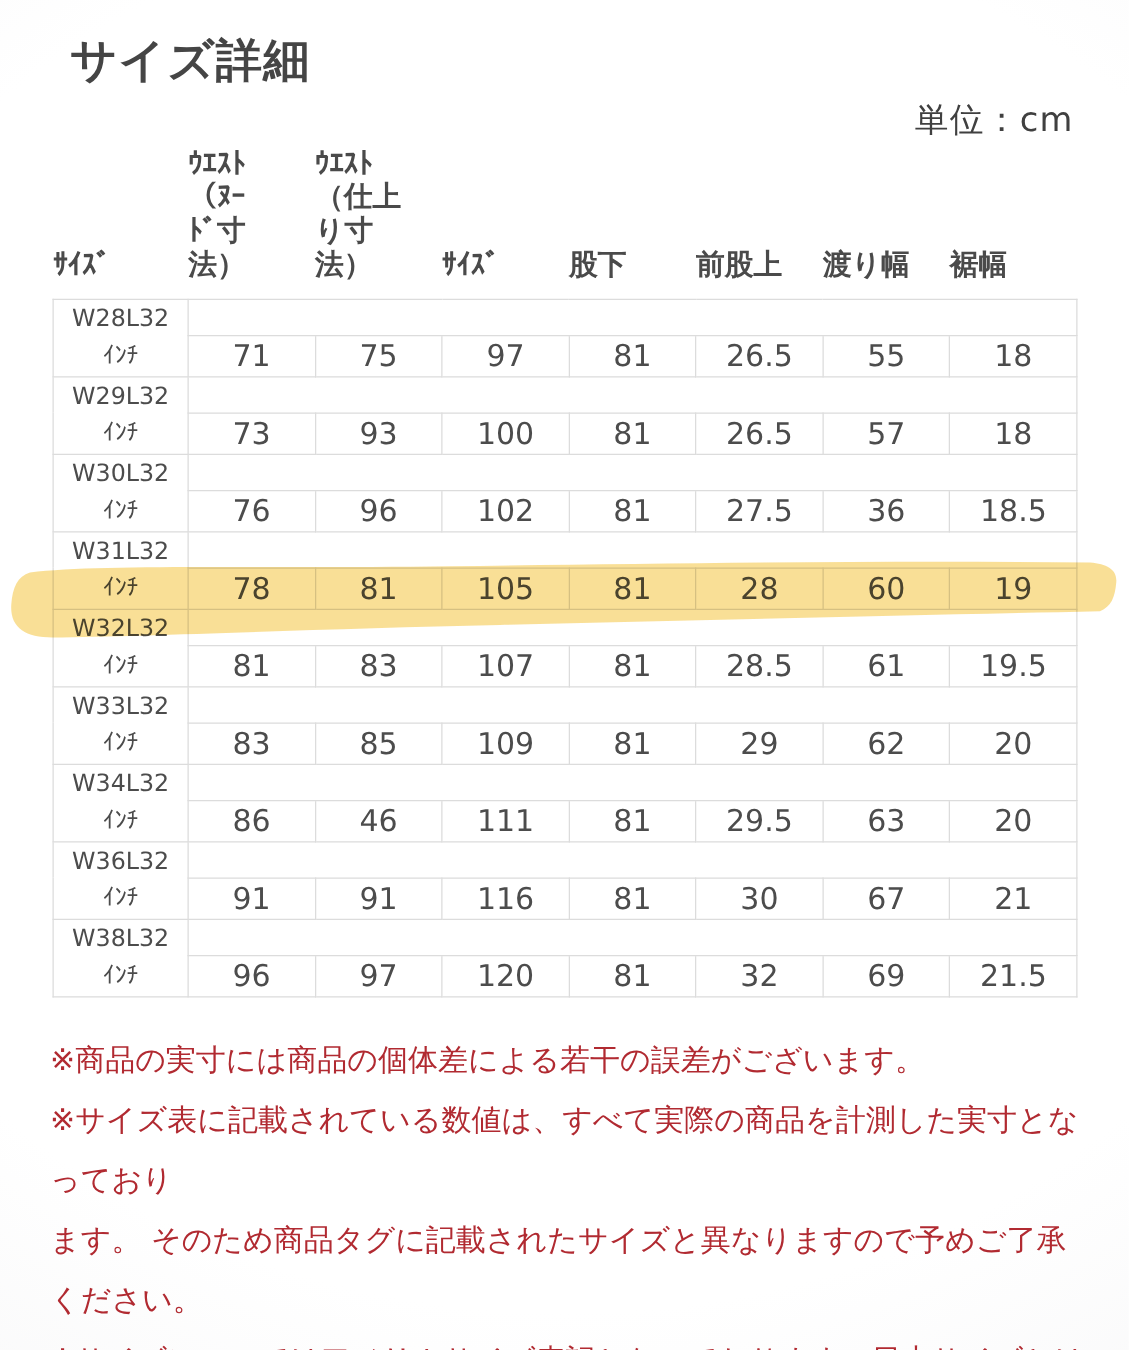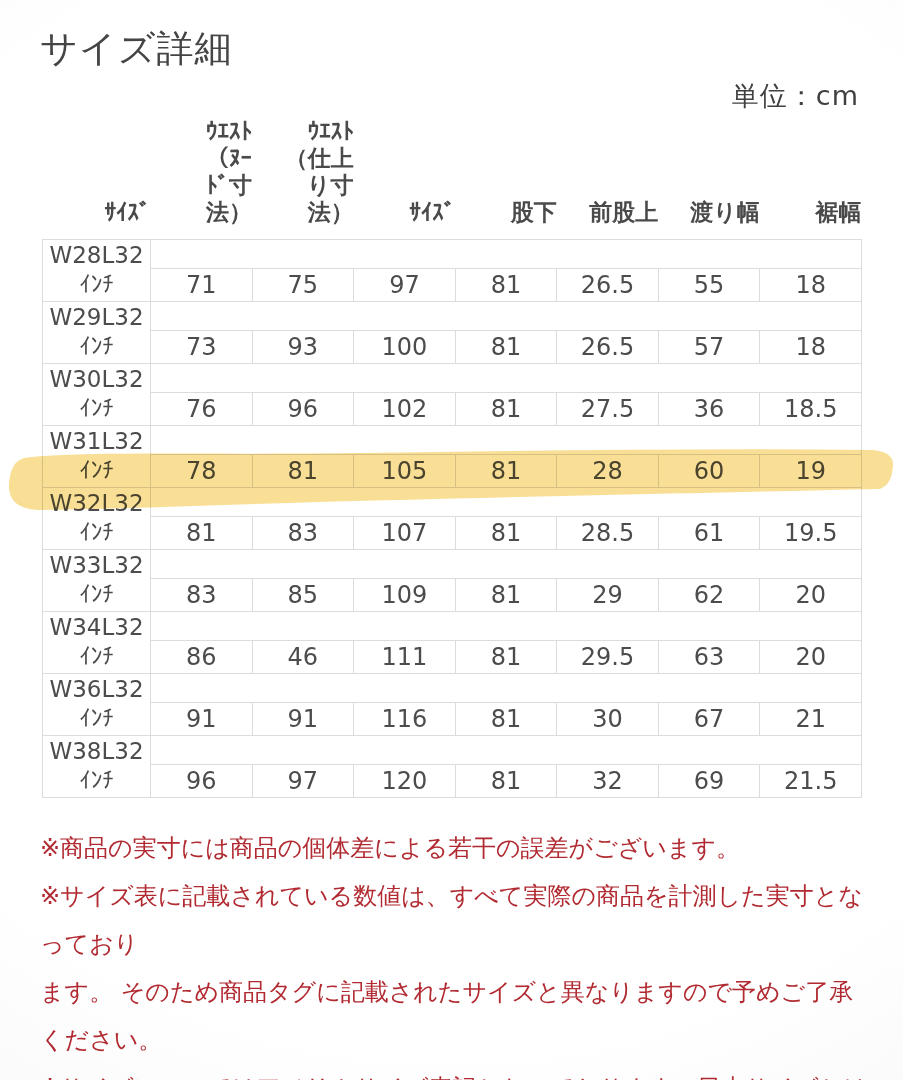--- a/index.html
+++ b/index.html
@@ -3,43 +3,43 @@
 <meta charset="utf-8">
 <style>
   html,body{margin:0;padding:0;}
   body{
     width:903px;height:1080px;overflow:hidden;position:relative;
     font-family:"DejaVu Sans","Liberation Sans",sans-serif;
     background:radial-gradient(130% 95% at 50% 45%, #ffffff 55%, #f6f6f7 85%, #ebebed 100%);
     color:#4a4a4a;
   }
   .page-title{
-    position:absolute;left:40px;top:24px;
-    font-size:37px;font-weight:400;color:#454545;letter-spacing:1px;
+    position:absolute;left:56px;top:24px;
+    font-size:37px;font-weight:700;color:#454545;letter-spacing:1px;
   }
   .unit-label{
     position:absolute;right:44px;top:78px;
     font-size:27px;color:#404040;letter-spacing:1px;
   }
   table.size-table{
     position:absolute;left:42px;top:118px;width:820px;
     border-collapse:collapse;table-layout:fixed;
   }
   .size-table col.c0{width:108px;}
   .size-table th{
-    border:none;vertical-align:bottom;text-align:right;
+    border:none;vertical-align:bottom;text-align:left;
     font-size:23px;font-weight:600;color:#4a4a4a;
     line-height:27px;padding:0 0 13px 0;white-space:pre-line;
   }
   .size-table td{
     border:1px solid #dcdcdc;text-align:center;
     font-size:24px;color:#4c4c4c;padding:0;
   }
   td.c-size{
-    white-space:pre-line;line-height:29px;font-size:23px;
+    white-space:pre-line;line-height:29px;font-size:19px;
     vertical-align:middle;padding:1px 0 2px 0;
   }
   tr.r-name td{height:27px;}
   tr.r-vals td{height:31px;}
   td.c-spacer{height:27px;}
   .marker-overlay{
     position:absolute;left:0;top:440px;width:903px;height:80px;
     mix-blend-mode:multiply;pointer-events:none;z-index:5;
   }
   .notes{

